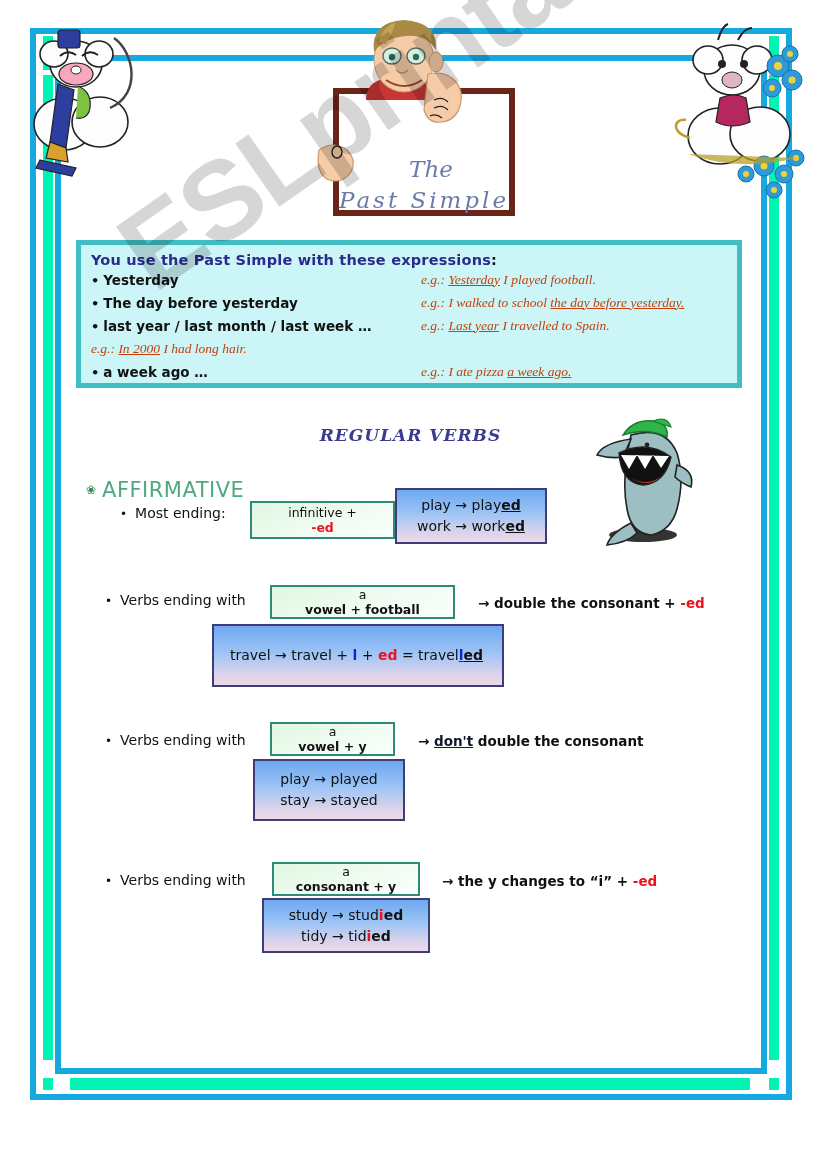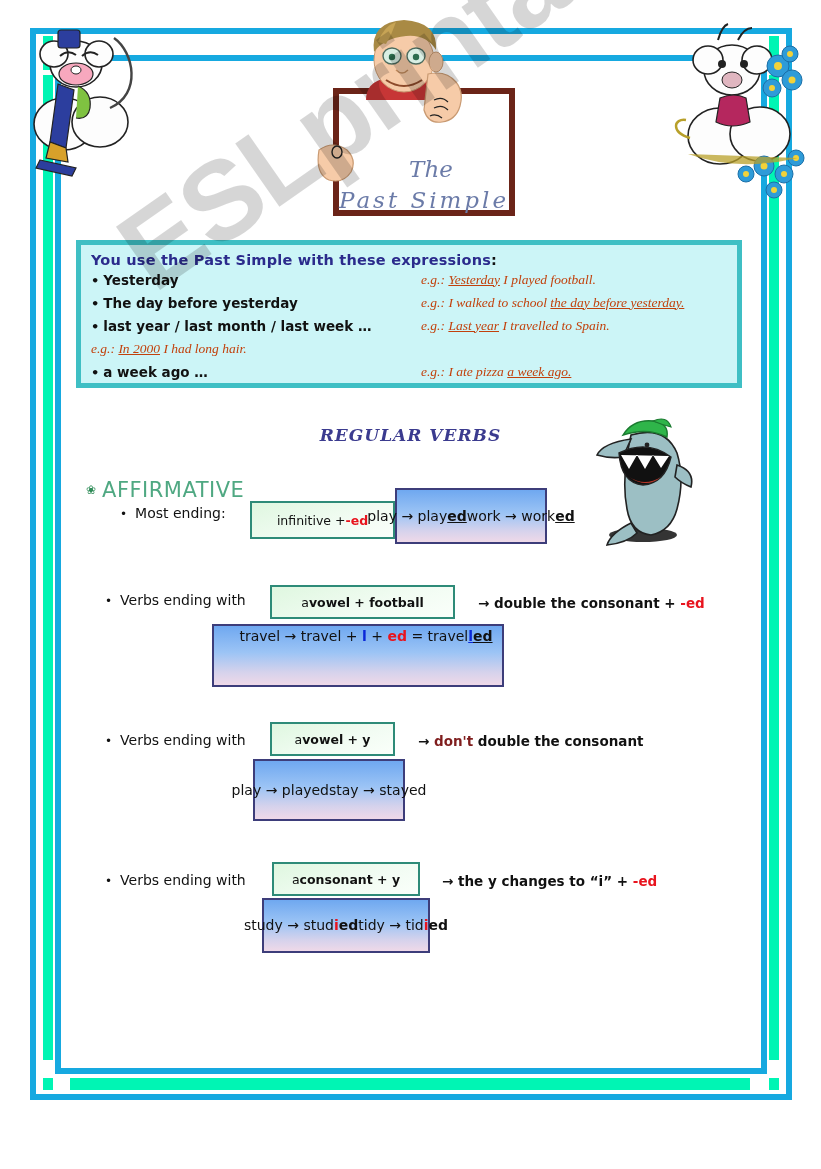--- a/index.html
+++ b/index.html
@@ -181,32 +181,33 @@
     background: linear-gradient(160deg, #DFF7E0 0%, #F2FCF3 60%, #FAFFFA 100%);
     border: 2px solid #2E8B78;
     box-sizing: border-box;
     display: flex;
     align-items: center;
     justify-content: center;
     font-family: "DejaVu Sans", sans-serif;
     font-size: 12.5px;
     color: #111;
     white-space: nowrap;
+    flex-direction: column;
   }
   .green-box b { font-weight: bold; }
   .red { color: #E8141E; font-weight: bold; }
 
   
   .blue-box {
     position: absolute;
     background: linear-gradient(180deg, #6FA8F0 0%, #9CC4F5 45%, #D5D2EC 78%, #EFD9E8 100%);
     border: 2px solid #3D3D7A;
     box-sizing: border-box;
     display: flex;
-    flex-direction: row;
+    flex-direction: column;
     align-items: center;
     justify-content: center;
     font-family: "DejaVu Sans", sans-serif;
     font-size: 14px;
     color: #111;
     z-index: 24;
     line-height: 1.5;
   }
   .blue-box .line { white-space: nowrap; }
   .blue-box u { text-decoration: underline; font-weight: bold; }
@@ -215,21 +216,21 @@
   .bold-black  { font-weight: bold; color: #111; }
 
   .rule-arrow {
     font-family: "DejaVu Sans", sans-serif;
     font-size: 13.5px;
     font-weight: bold;
     color: #111;
     white-space: nowrap;
     margin-left: 10px;
   }
-  .dark-red-u { color: #7f1d1d; font-weight: bold; }
+  .dark-red-u { color: #0f172a; text-decoration: underline; font-weight: bold; }
 </style>
 </head>
 <body>
 
 <div class="frame-line" id="frame-outer-top"></div>
 <div class="frame-line" id="frame-outer-left"></div>
 <div class="frame-line" id="frame-outer-right"></div>
 <div class="frame-line" id="frame-outer-bottom"></div>
 
 <div class="frame-line" id="frame-inner-top"></div>

